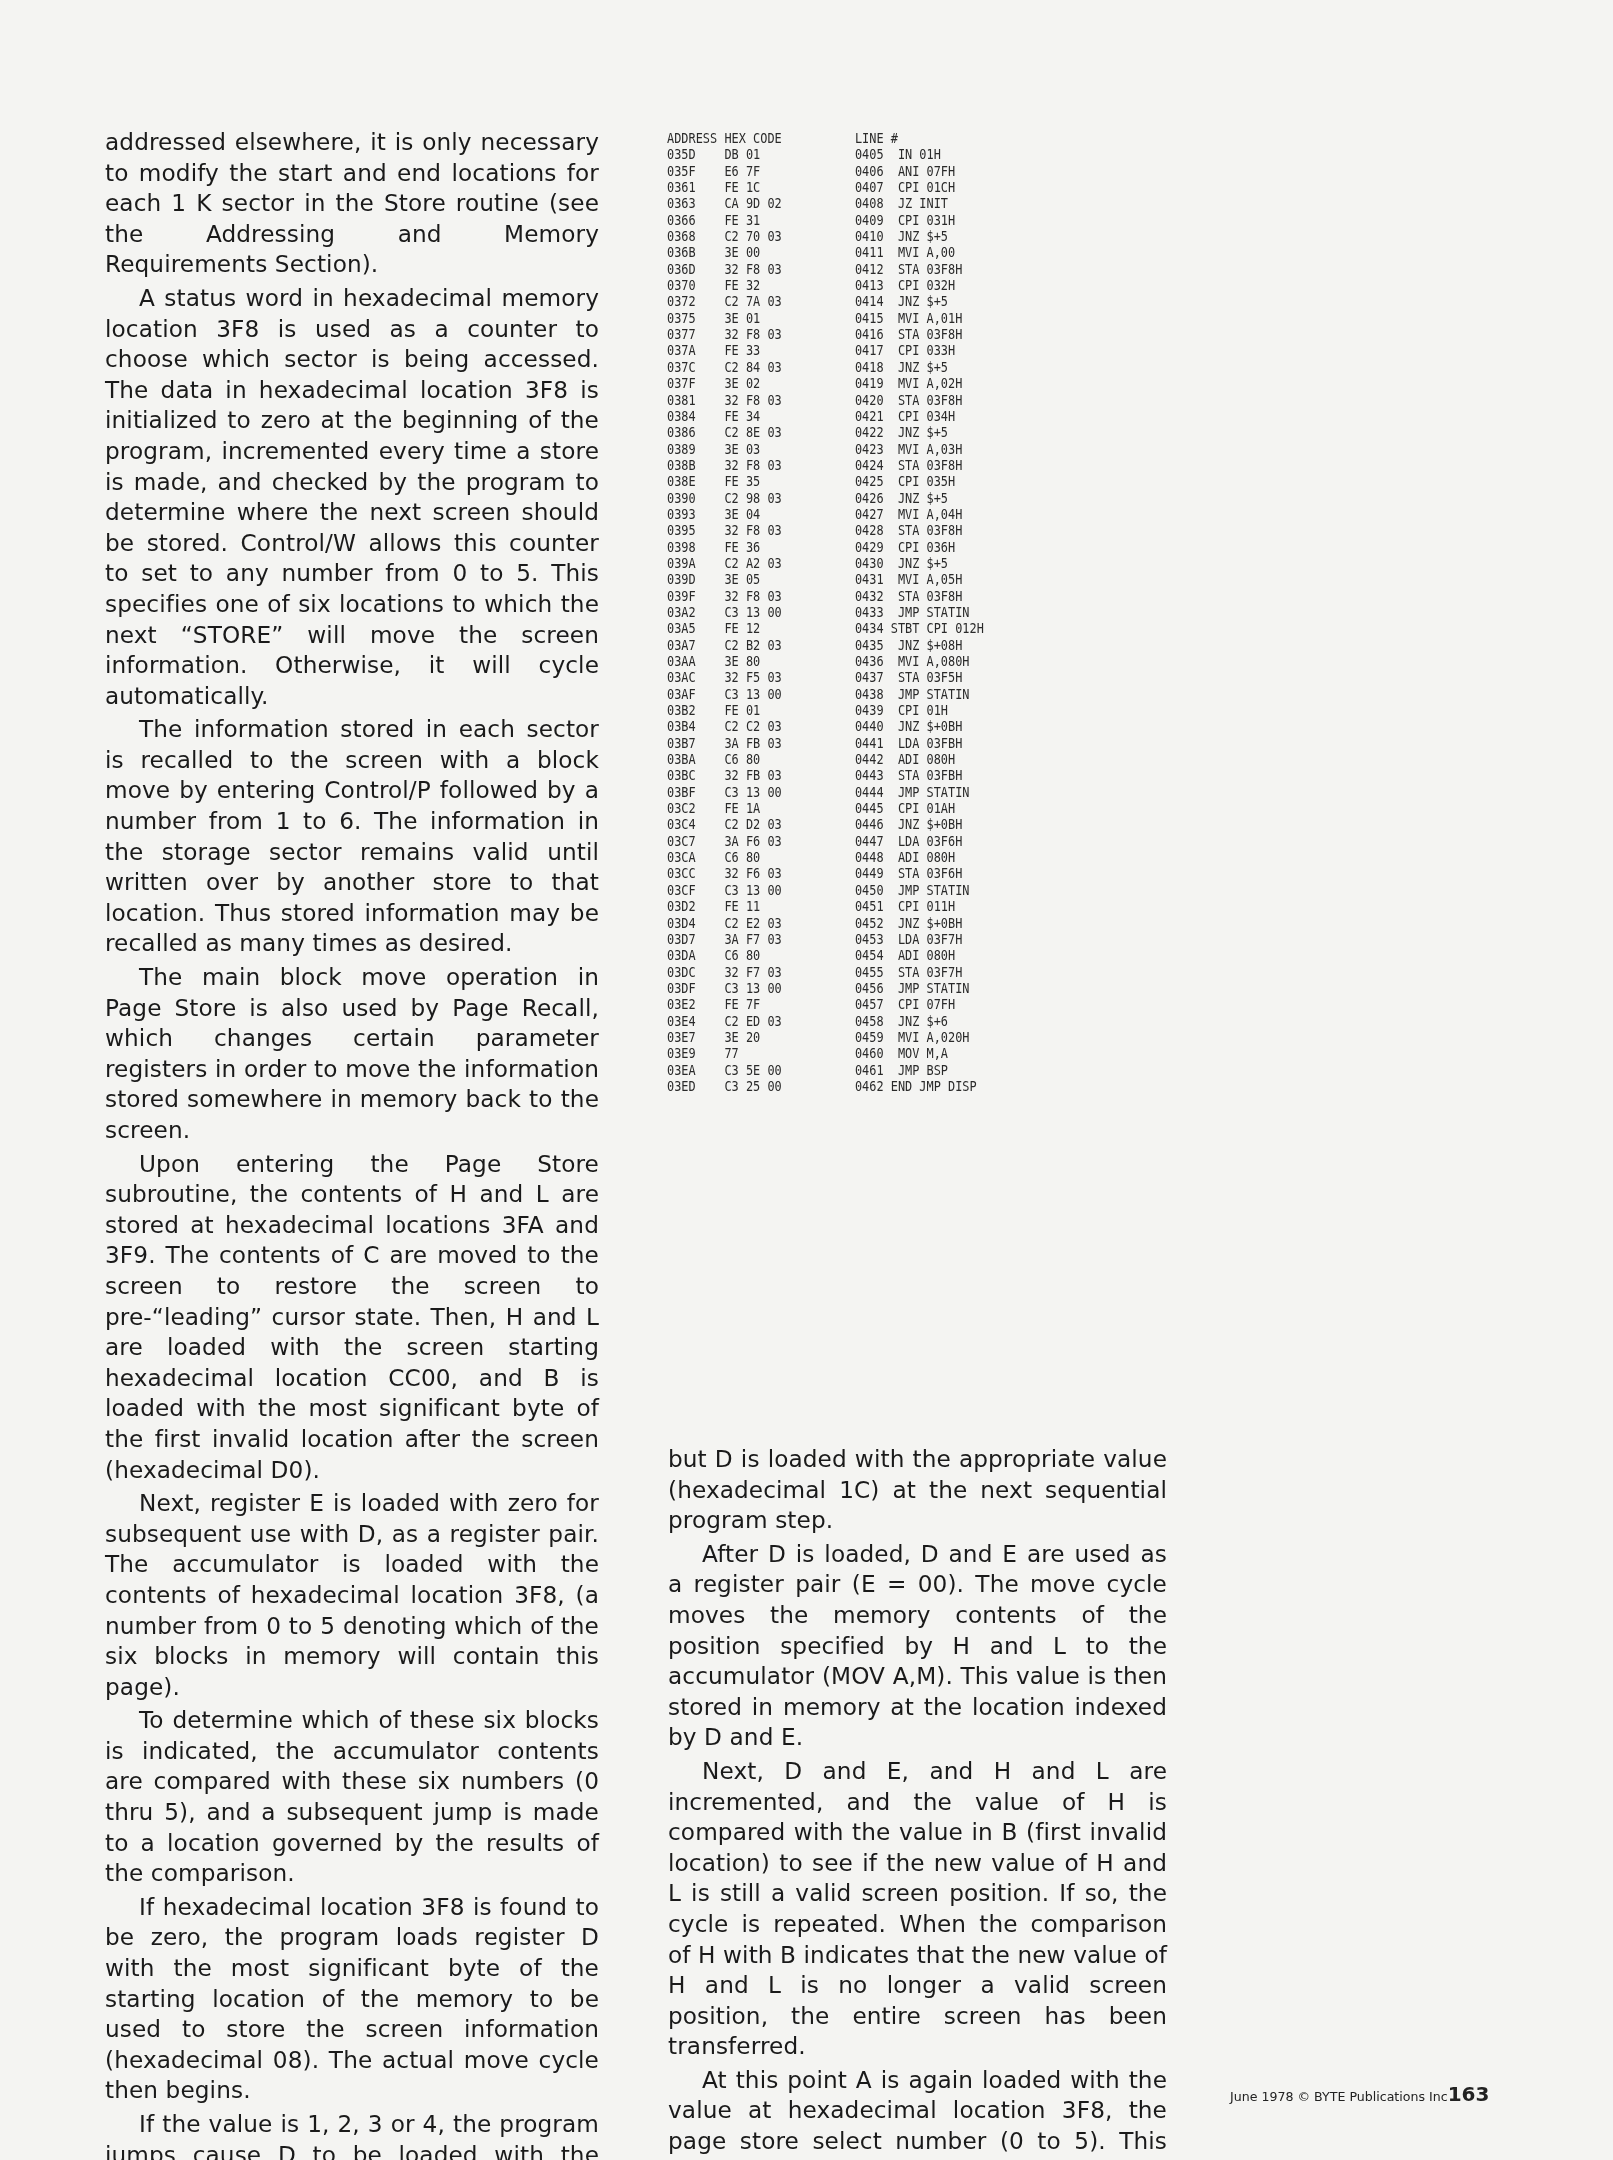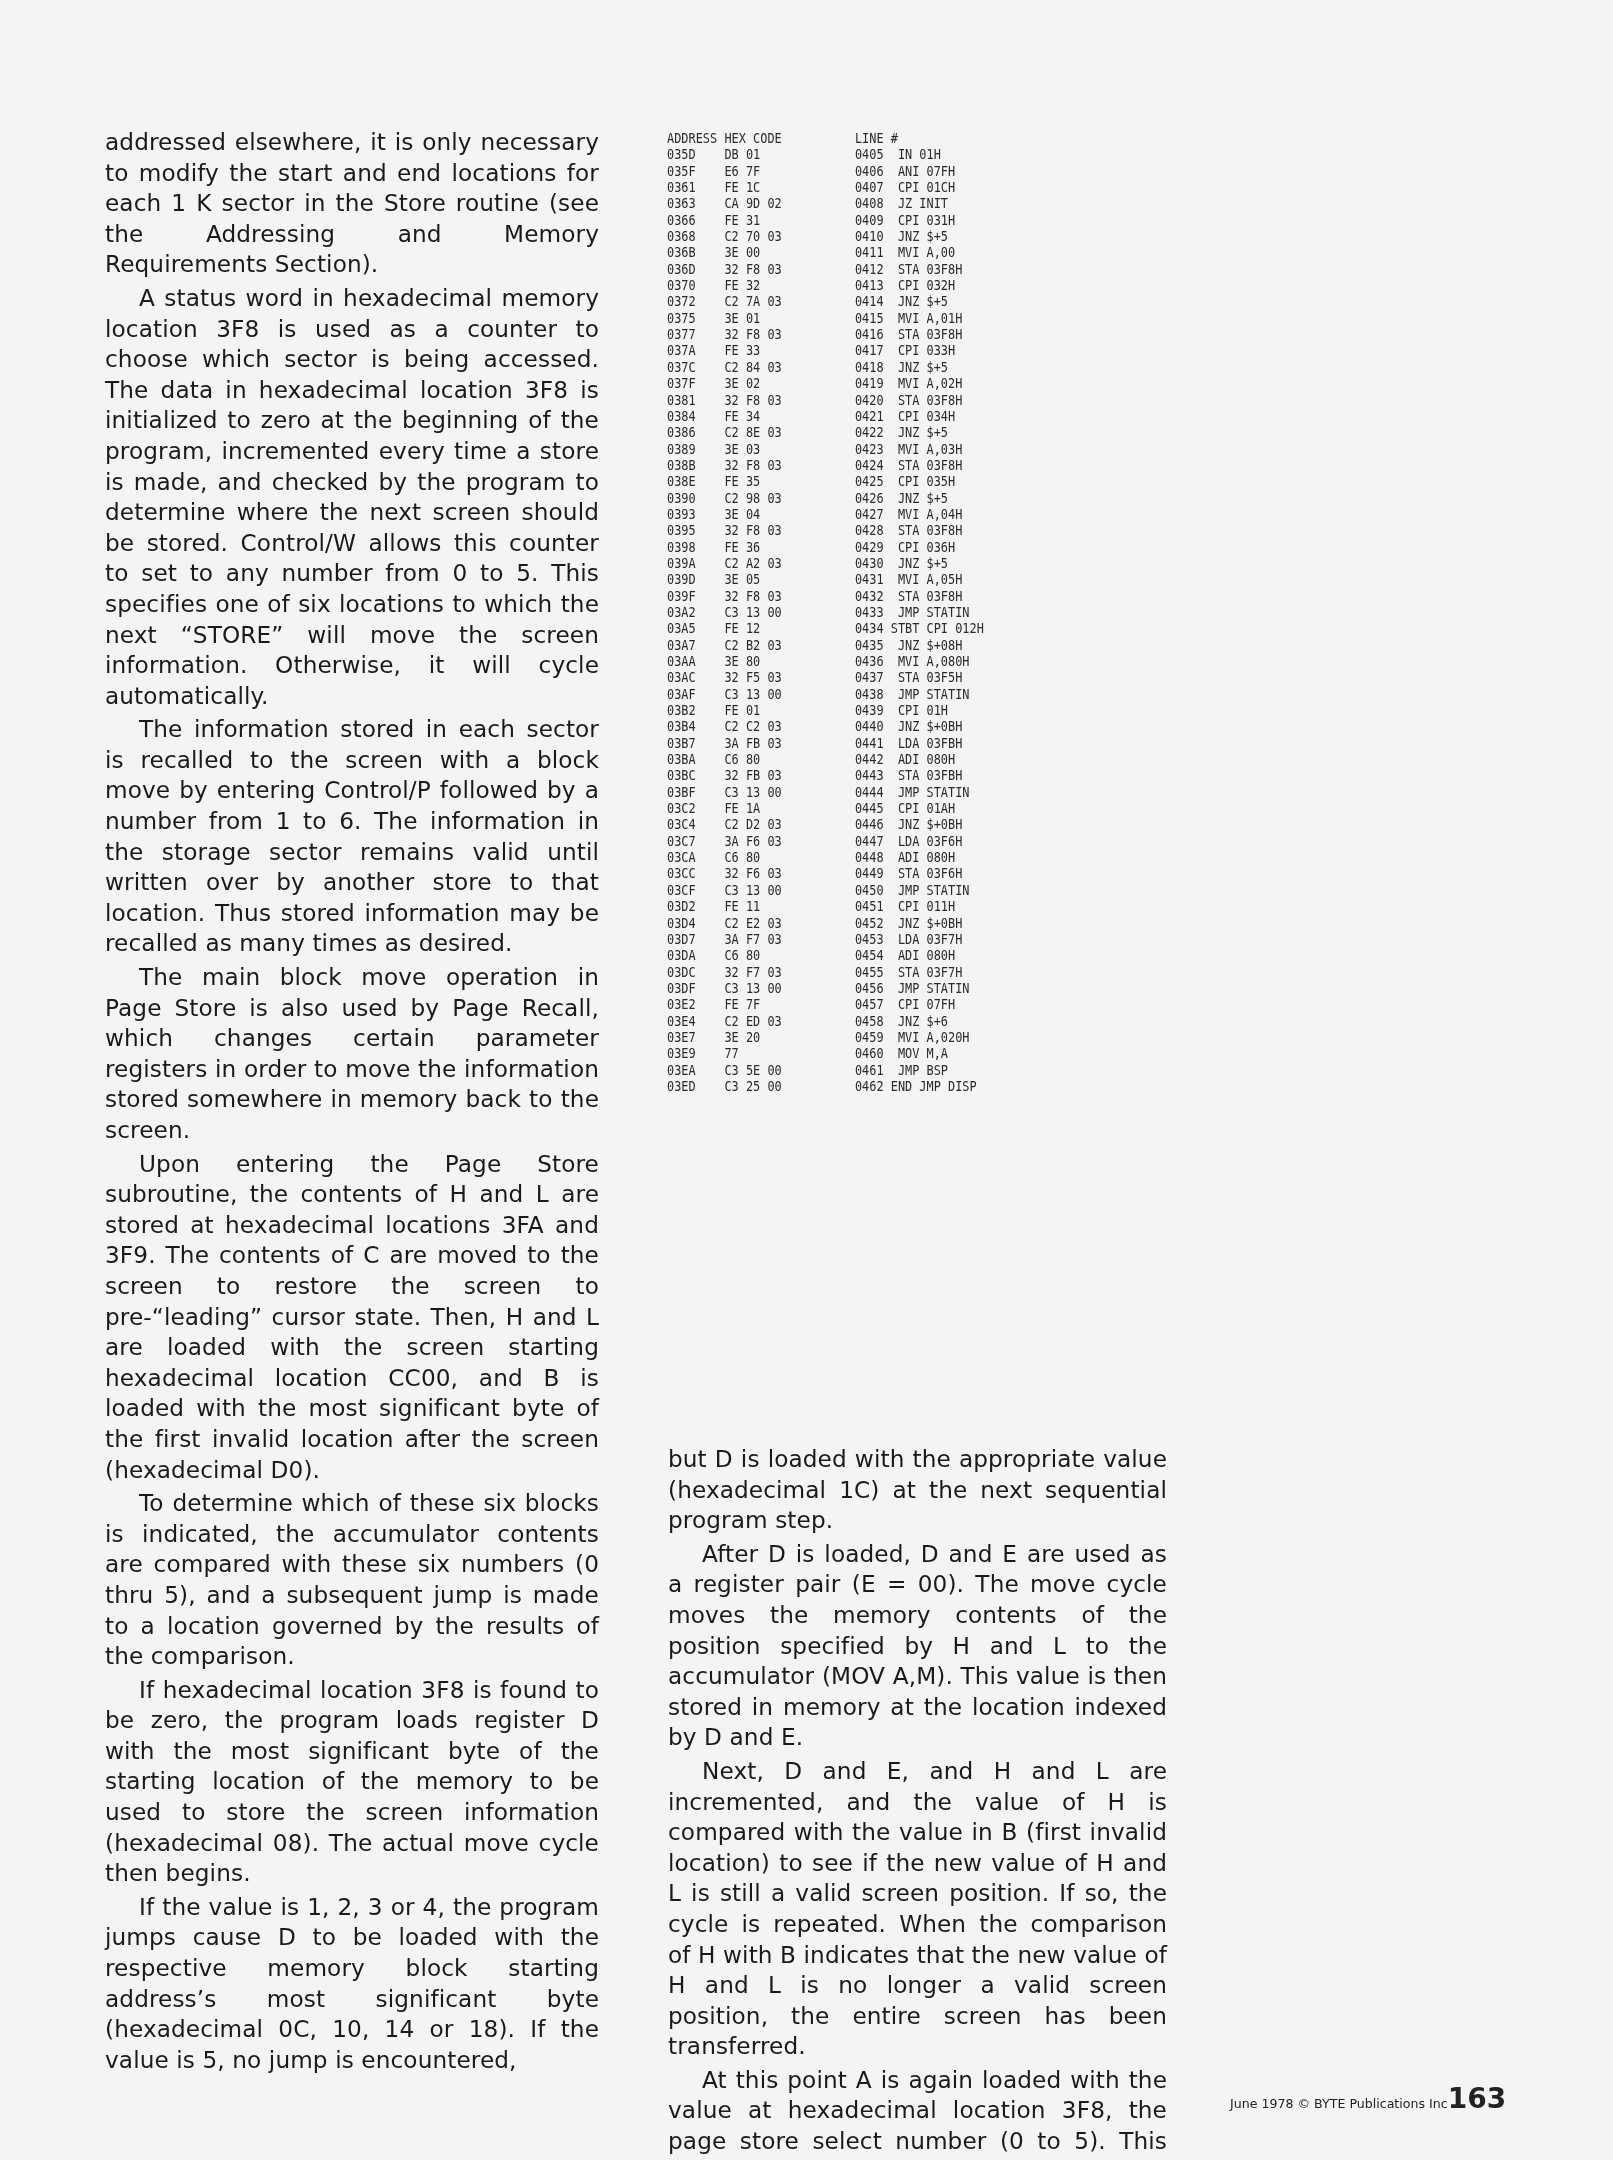--- a/index.html
+++ b/index.html
@@ -39,31 +39,32 @@
   .c-hex  { width: 200px; }
   .c-line { width: 290px; }
   .lrow.head { margin-bottom: 0; }
 
   #footer {
     position: absolute; left: 1230px; top: 2082px;
     font-family: "DejaVu Sans", sans-serif;
     font-size: 12.6px; color: #222;
     display: flex; align-items: baseline; 
   }
-  #footer .pg { font-weight: bold; font-size: 28px; }
+  #footer .pg { font-weight: bold; font-size: 20px; }
 </style>
 </head>
 <body>
 
 <div id="left-col" class="col">
   <p class="noindent">addressed elsewhere, it is only necessary to modify the start and end locations for each 1 K sector in the Store routine (see the Addressing and Memory Requirements Section).</p>
   <p>A status word in hexadecimal memory location 3F8 is used as a counter to choose which sector is being accessed. The data in hexadecimal location 3F8 is initialized to zero at the beginning of the program, incremented every time a store is made, and checked by the program to determine where the next screen should be stored. Control/W allows this counter to set to any number from 0 to 5. This specifies one of six locations to which the next “STORE” will move the screen information. Otherwise, it will cycle automatically.</p>
   <p>The information stored in each sector is recalled to the screen with a block move by entering Control/P followed by a number from 1 to 6. The information in the storage sector remains valid until written over by another store to that location. Thus stored information may be recalled as many times as desired.</p>
   <p>The main block move operation in Page Store is also used by Page Recall, which changes certain parameter registers in order to move the information stored somewhere in memory back to the screen.</p>
   <p>Upon entering the Page Store subroutine, the contents of H and L are stored at hexadecimal locations 3FA and 3F9. The contents of C are moved to the screen to restore the screen to pre-“leading” cursor state. Then, H and L are loaded with the screen starting hexadecimal location CC00, and B is loaded with the most significant byte of the first invalid location after the screen (hexadecimal D0).</p>
+  <p>Next, register E is loaded with zero for subsequent use with D, as a register pair. The accumulator is loaded with the contents of hexadecimal location 3F8, (a number from 0 to 5 denoting which of the six blocks in memory will contain this page).</p>
   <p>To determine which of these six blocks is indicated, the accumulator contents are compared with these six numbers (0 thru 5), and a subsequent jump is made to a location governed by the results of the comparison.</p>
   <p>If hexadecimal location 3F8 is found to be zero, the program loads register D with the most significant byte of the starting location of the memory to be used to store the screen information (hexadecimal 08). The actual move cycle then begins.</p>
   <p>If the value is 1, 2, 3 or 4, the program jumps cause D to be loaded with the respective memory block starting address’s most significant byte (hexadecimal 0C, 10, 14 or 18). If the value is 5, no jump is encountered,</p>
 </div>
 
 <div id="listing">
   <div class="lrow head">
     <span class="c-addr">ADDRESS</span>
     <span class="c-hex">HEX CODE</span>
     <span class="c-line">LINE #</span>

